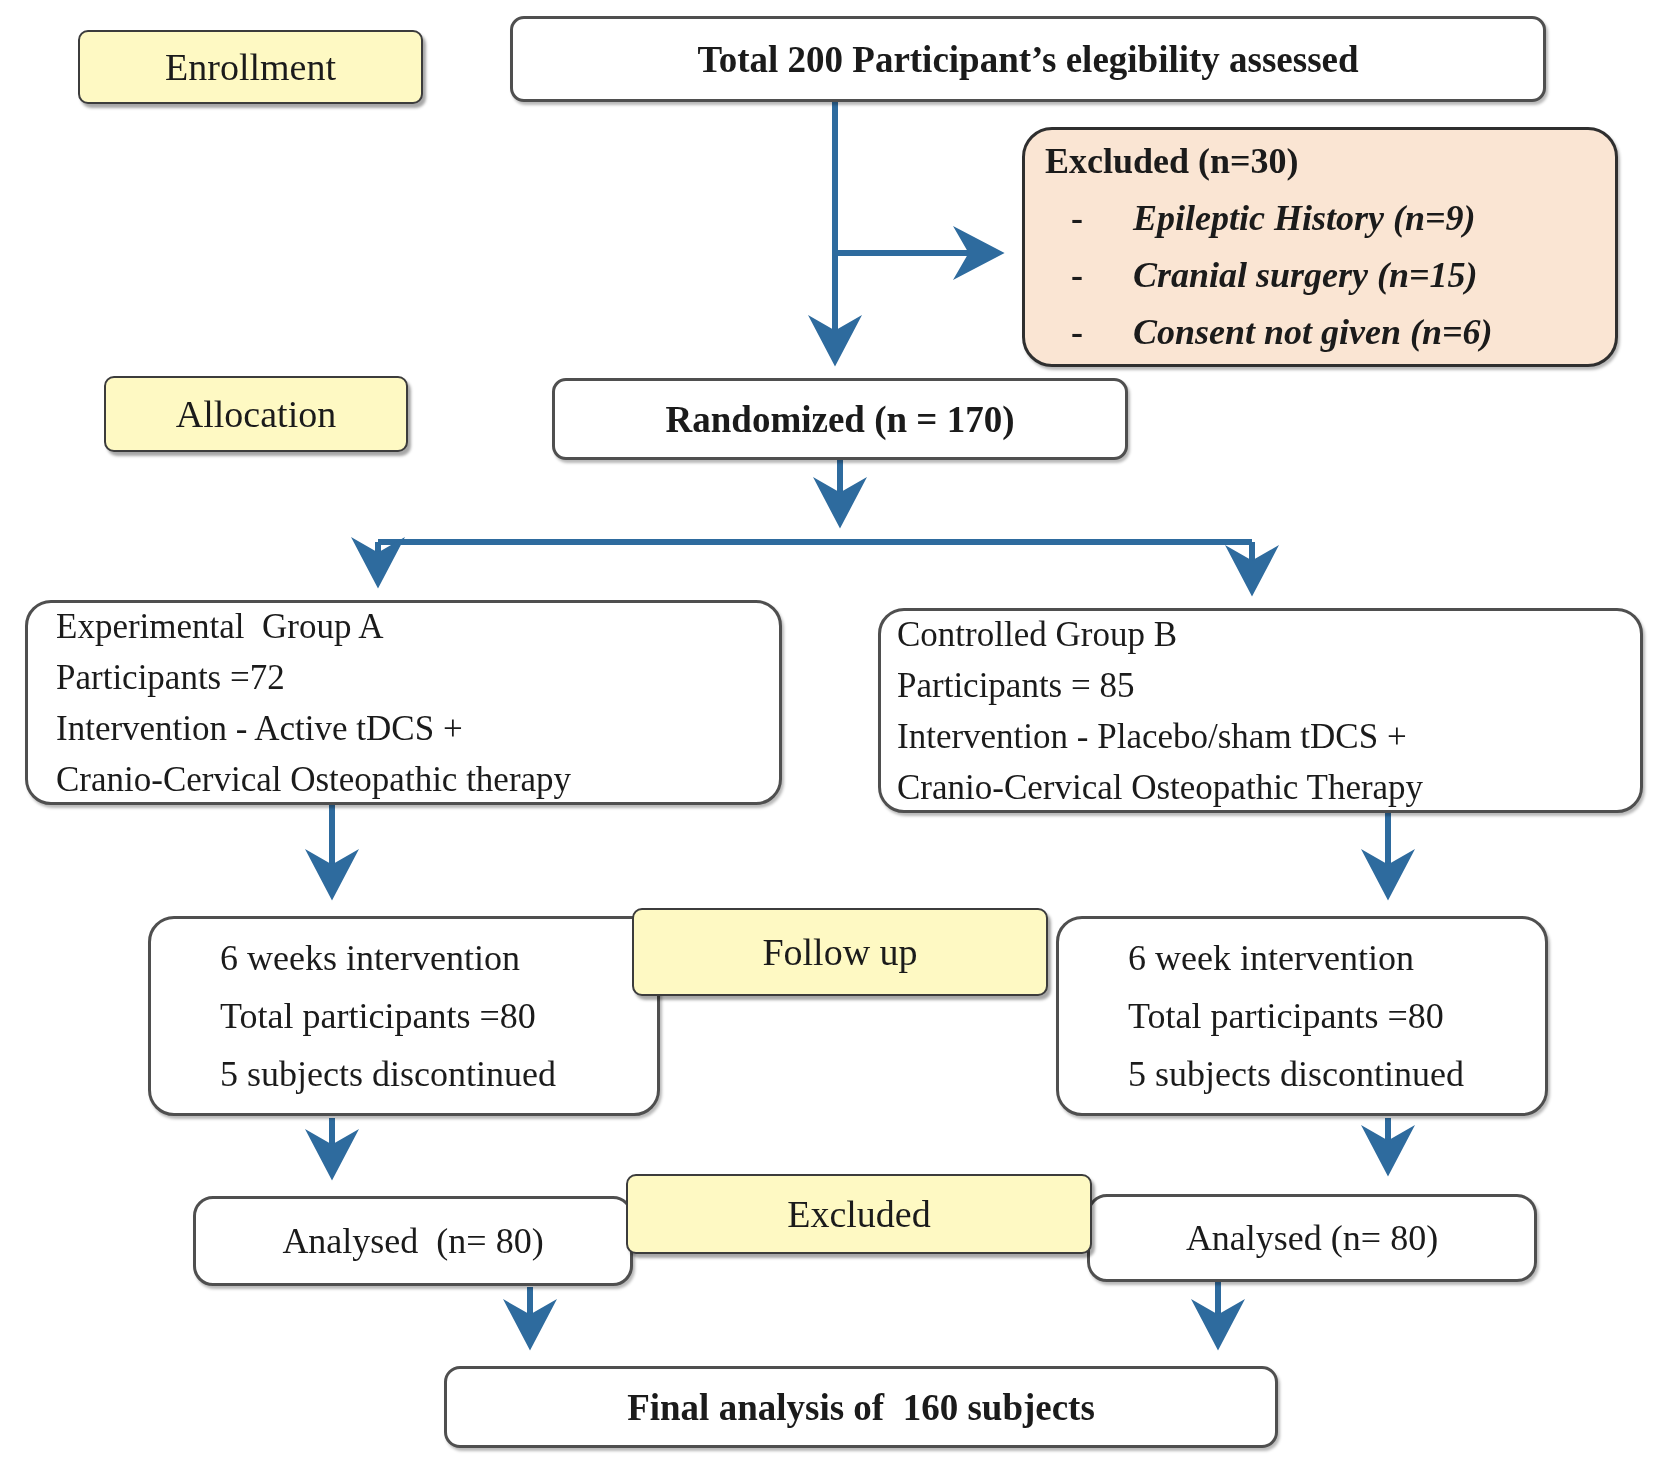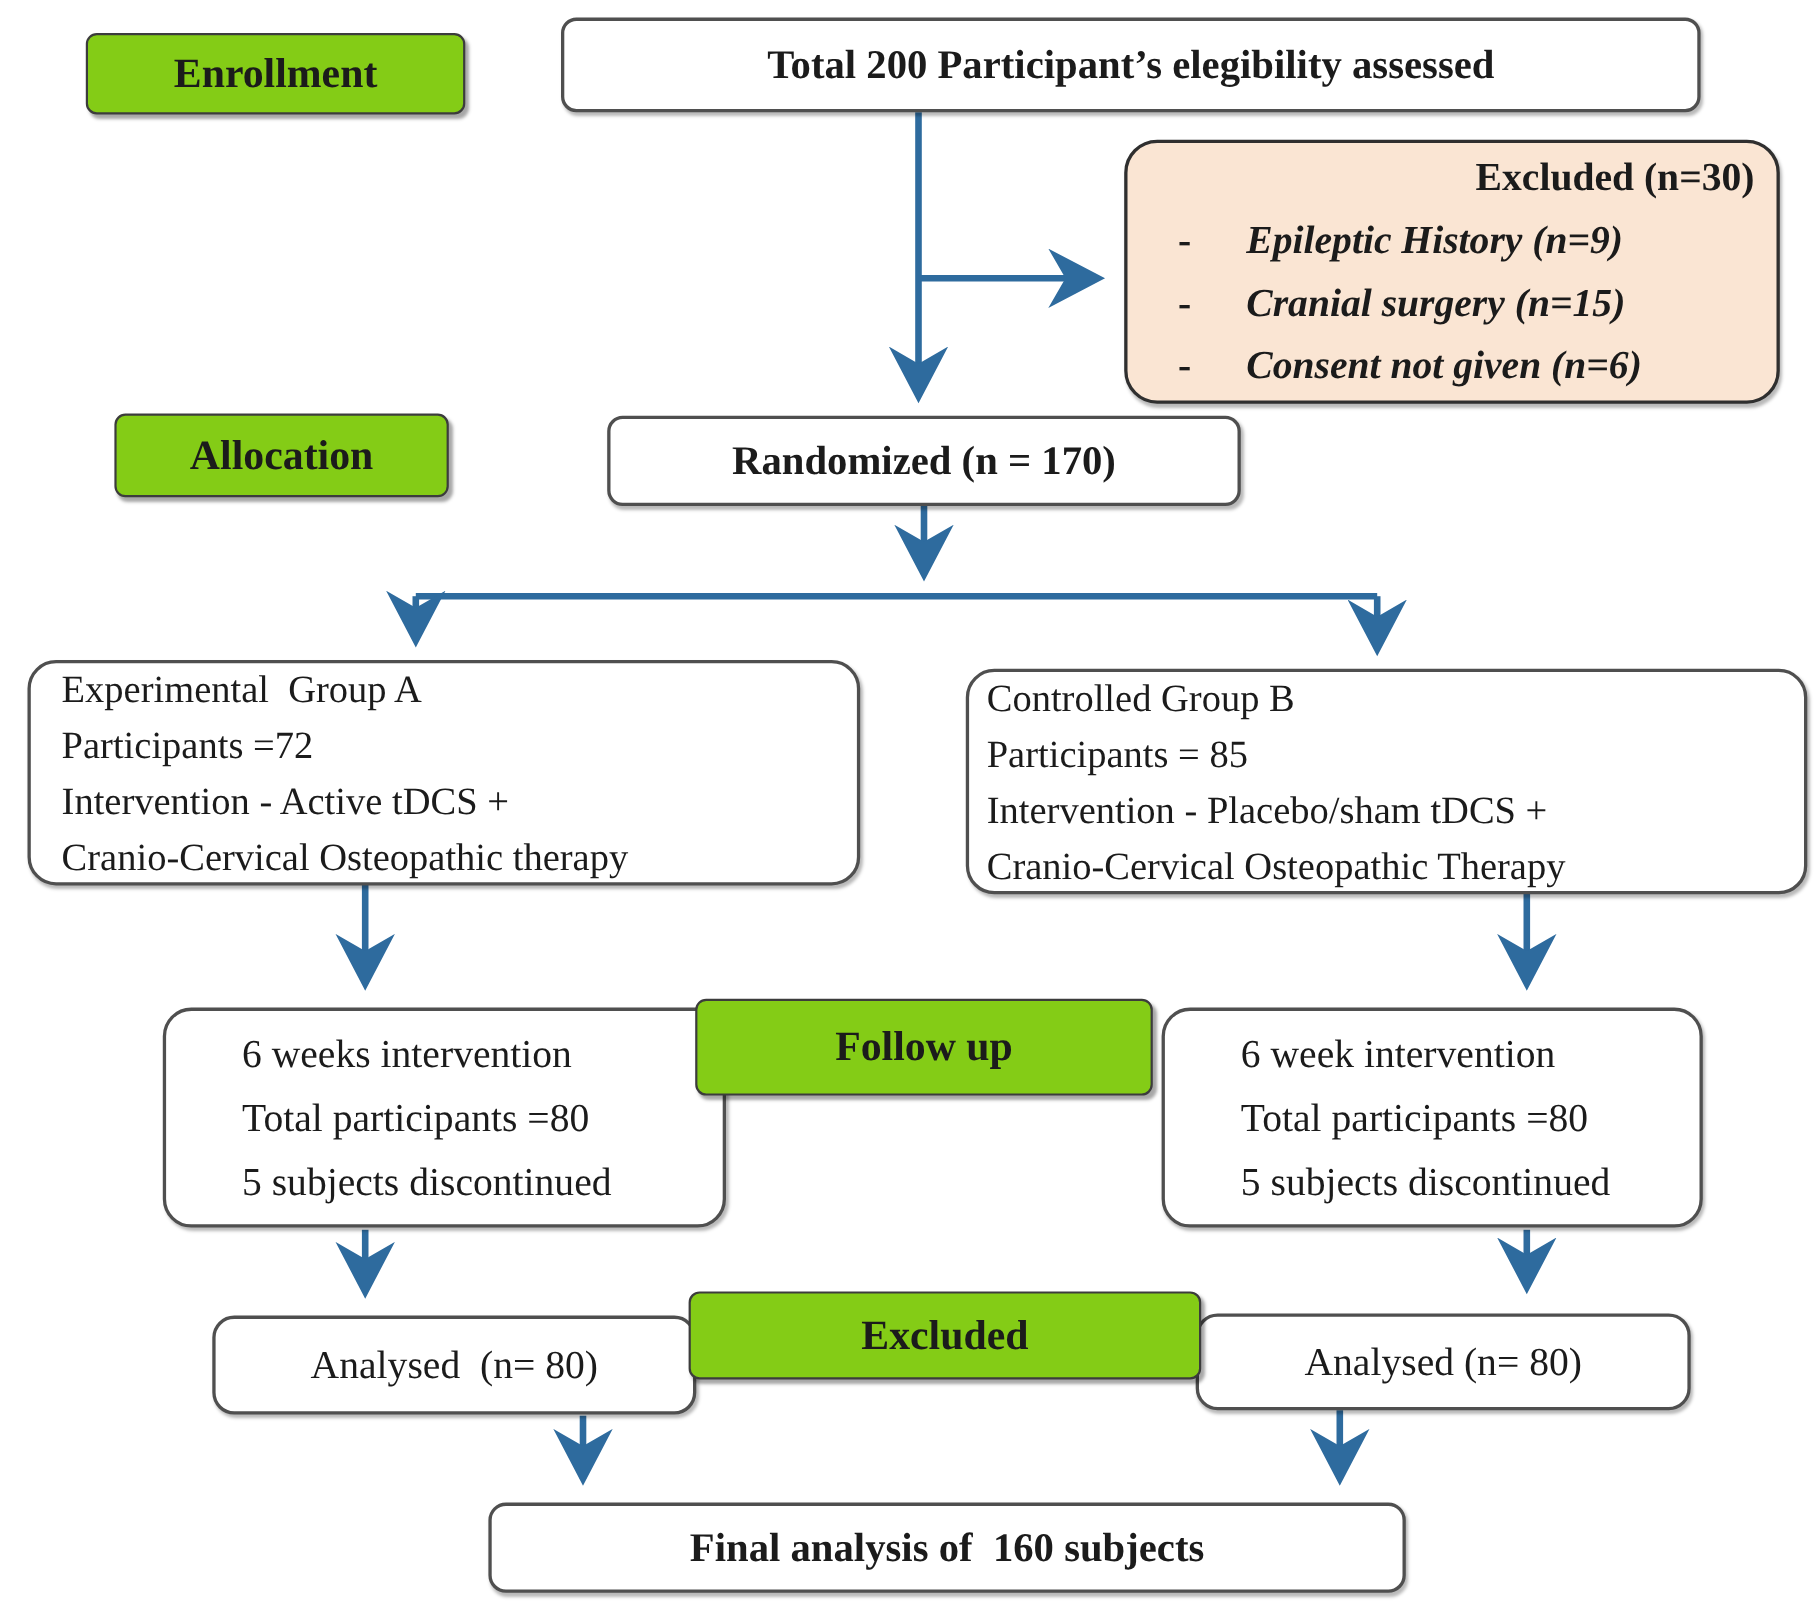--- a/index.html
+++ b/index.html
@@ -24,43 +24,43 @@
     background: #ffffff;
     border: 3px solid #4f4f4f;
     border-radius: 16px;
     box-shadow: 2px 3px 3px rgba(0,0,0,0.28);
     z-index: 2;
     display: flex;
     align-items: center;
     justify-content: center;
   }
   .label-box {
-    background: #84cc16;
+    background: #fef9c3;
     border: 2px solid #3c3c3c;
     border-radius: 10px;
-    font-weight: bold;
+    font-weight: normal;
     font-size: 38px;
     z-index: 3;
     box-shadow: 3px 4px 3px rgba(0,0,0,0.35);
   }
   .single-line { font-weight: bold; font-size: 37px; text-align: center; white-space: pre-wrap; }
   .multi { flex-direction: column; align-items: flex-start; justify-content: center; }
   .multi .line { white-space: pre-wrap; font-size: 35px; line-height: 51px; }
   .fline { white-space: pre-wrap; font-size: 36px; line-height: 58px; margin-left: 43px; }
   .excluded {
     background: #fae5d3;
     border: 3px solid #2f2f2f;
     border-radius: 30px;
     flex-direction: column;
     align-items: stretch;
     justify-content: center;
     padding: 6px 20px;
   }
   .excluded .ex-title {
-    text-align: right; font-weight: bold; font-size: 36px; line-height: 57px;
+    text-align: left; font-weight: bold; font-size: 36px; line-height: 57px;
     white-space: pre-wrap;
   }
   .ex-item {
     display: flex; align-items: baseline;
     font-weight: bold; font-size: 36px; line-height: 57px;
     padding-left: 26px;
   }
   .ex-item .dash { width: 62px; flex: 0 0 62px; }
   .ex-item .ex-text { white-space: pre-wrap; font-style: italic; }
   .centered-text { font-size: 36px; text-align: center; white-space: pre-wrap; }

